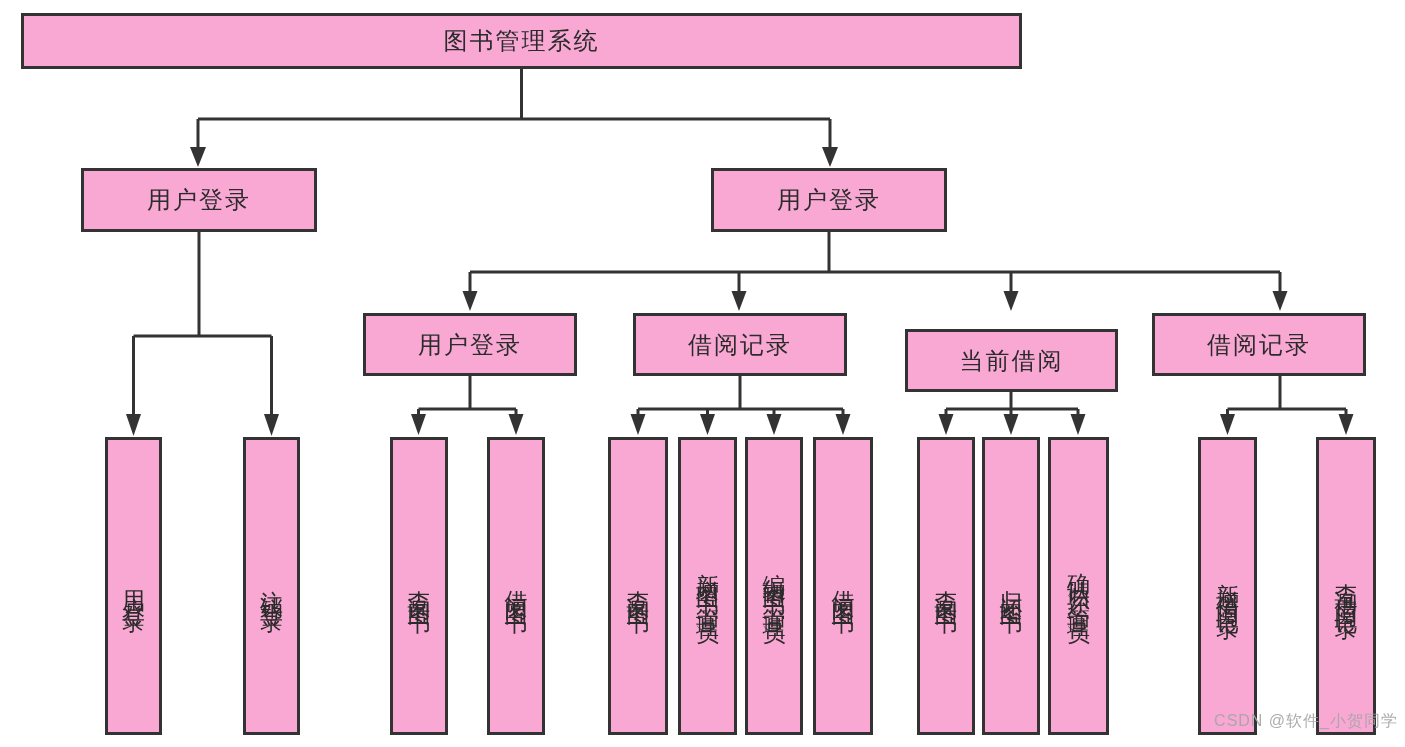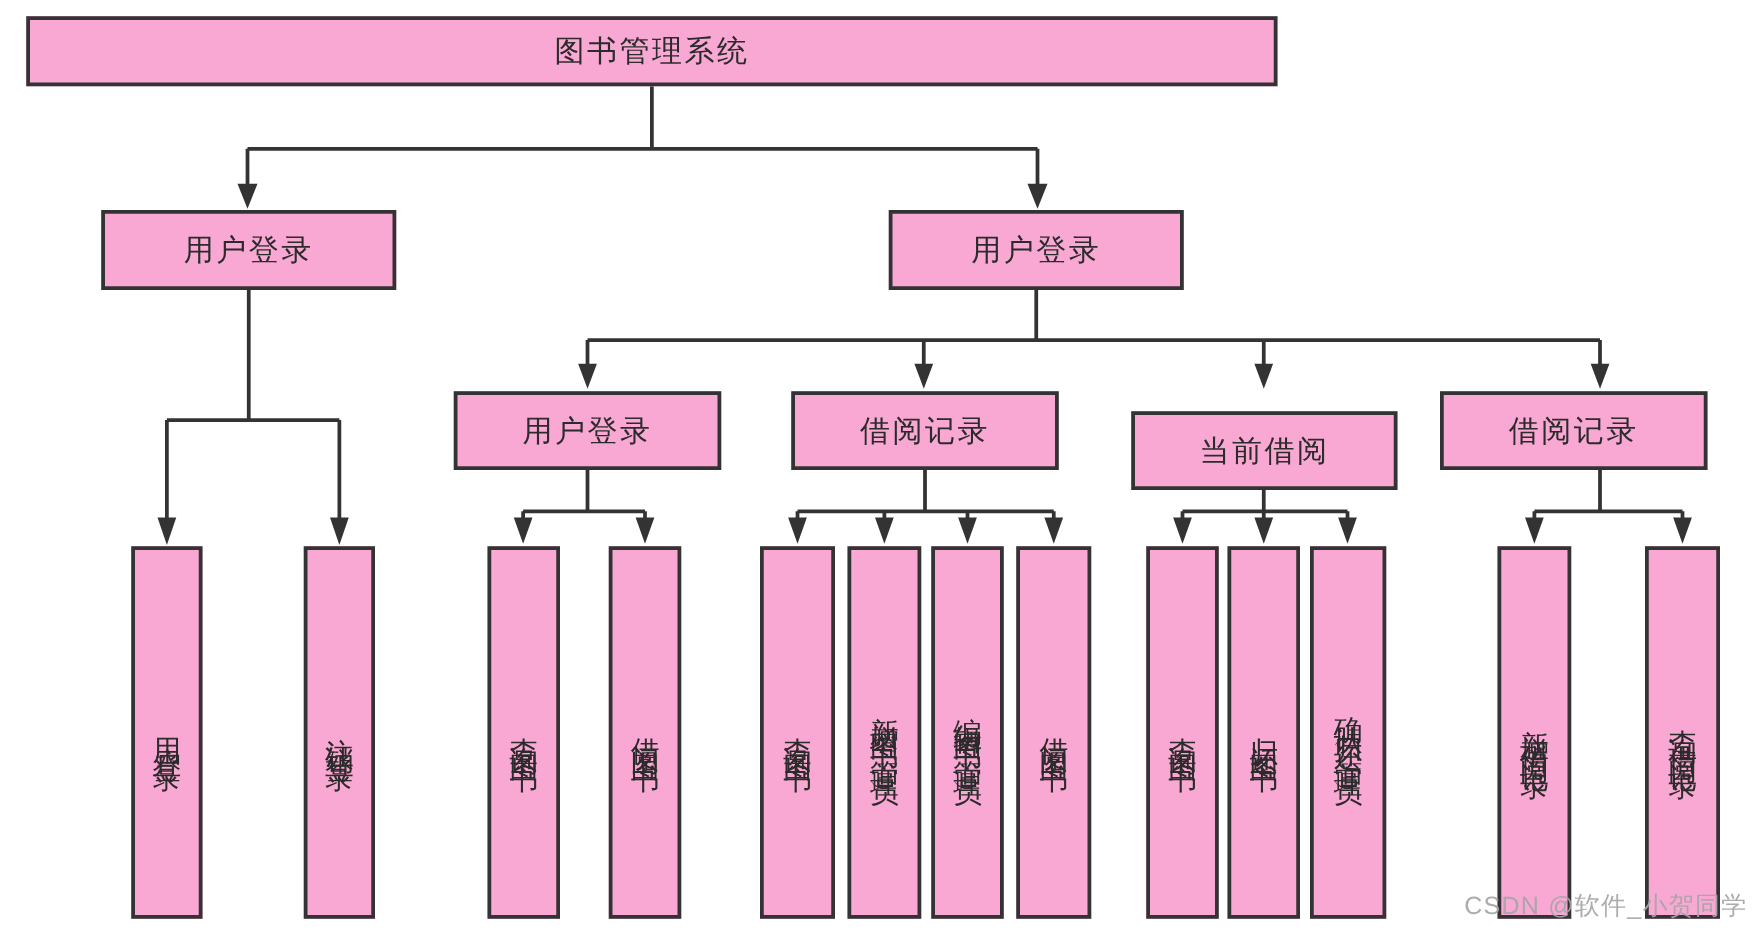--- a/index.html
+++ b/index.html
@@ -27,21 +27,21 @@
     font-size:23px;
     letter-spacing:7px;
     line-height:1;
     color:#2b2b2b;
     white-space:nowrap;
   }
   .watermark{
     position:absolute;
     right:7px;top:711px;
     z-index:5;
-    font-size:20px;
+    font-size:16px;
     letter-spacing:1px;
     color:rgba(165,165,165,0.92);
     white-space:nowrap;
   }
 </style>
 </head>
 <body>
 
 <div class="stage">
 

